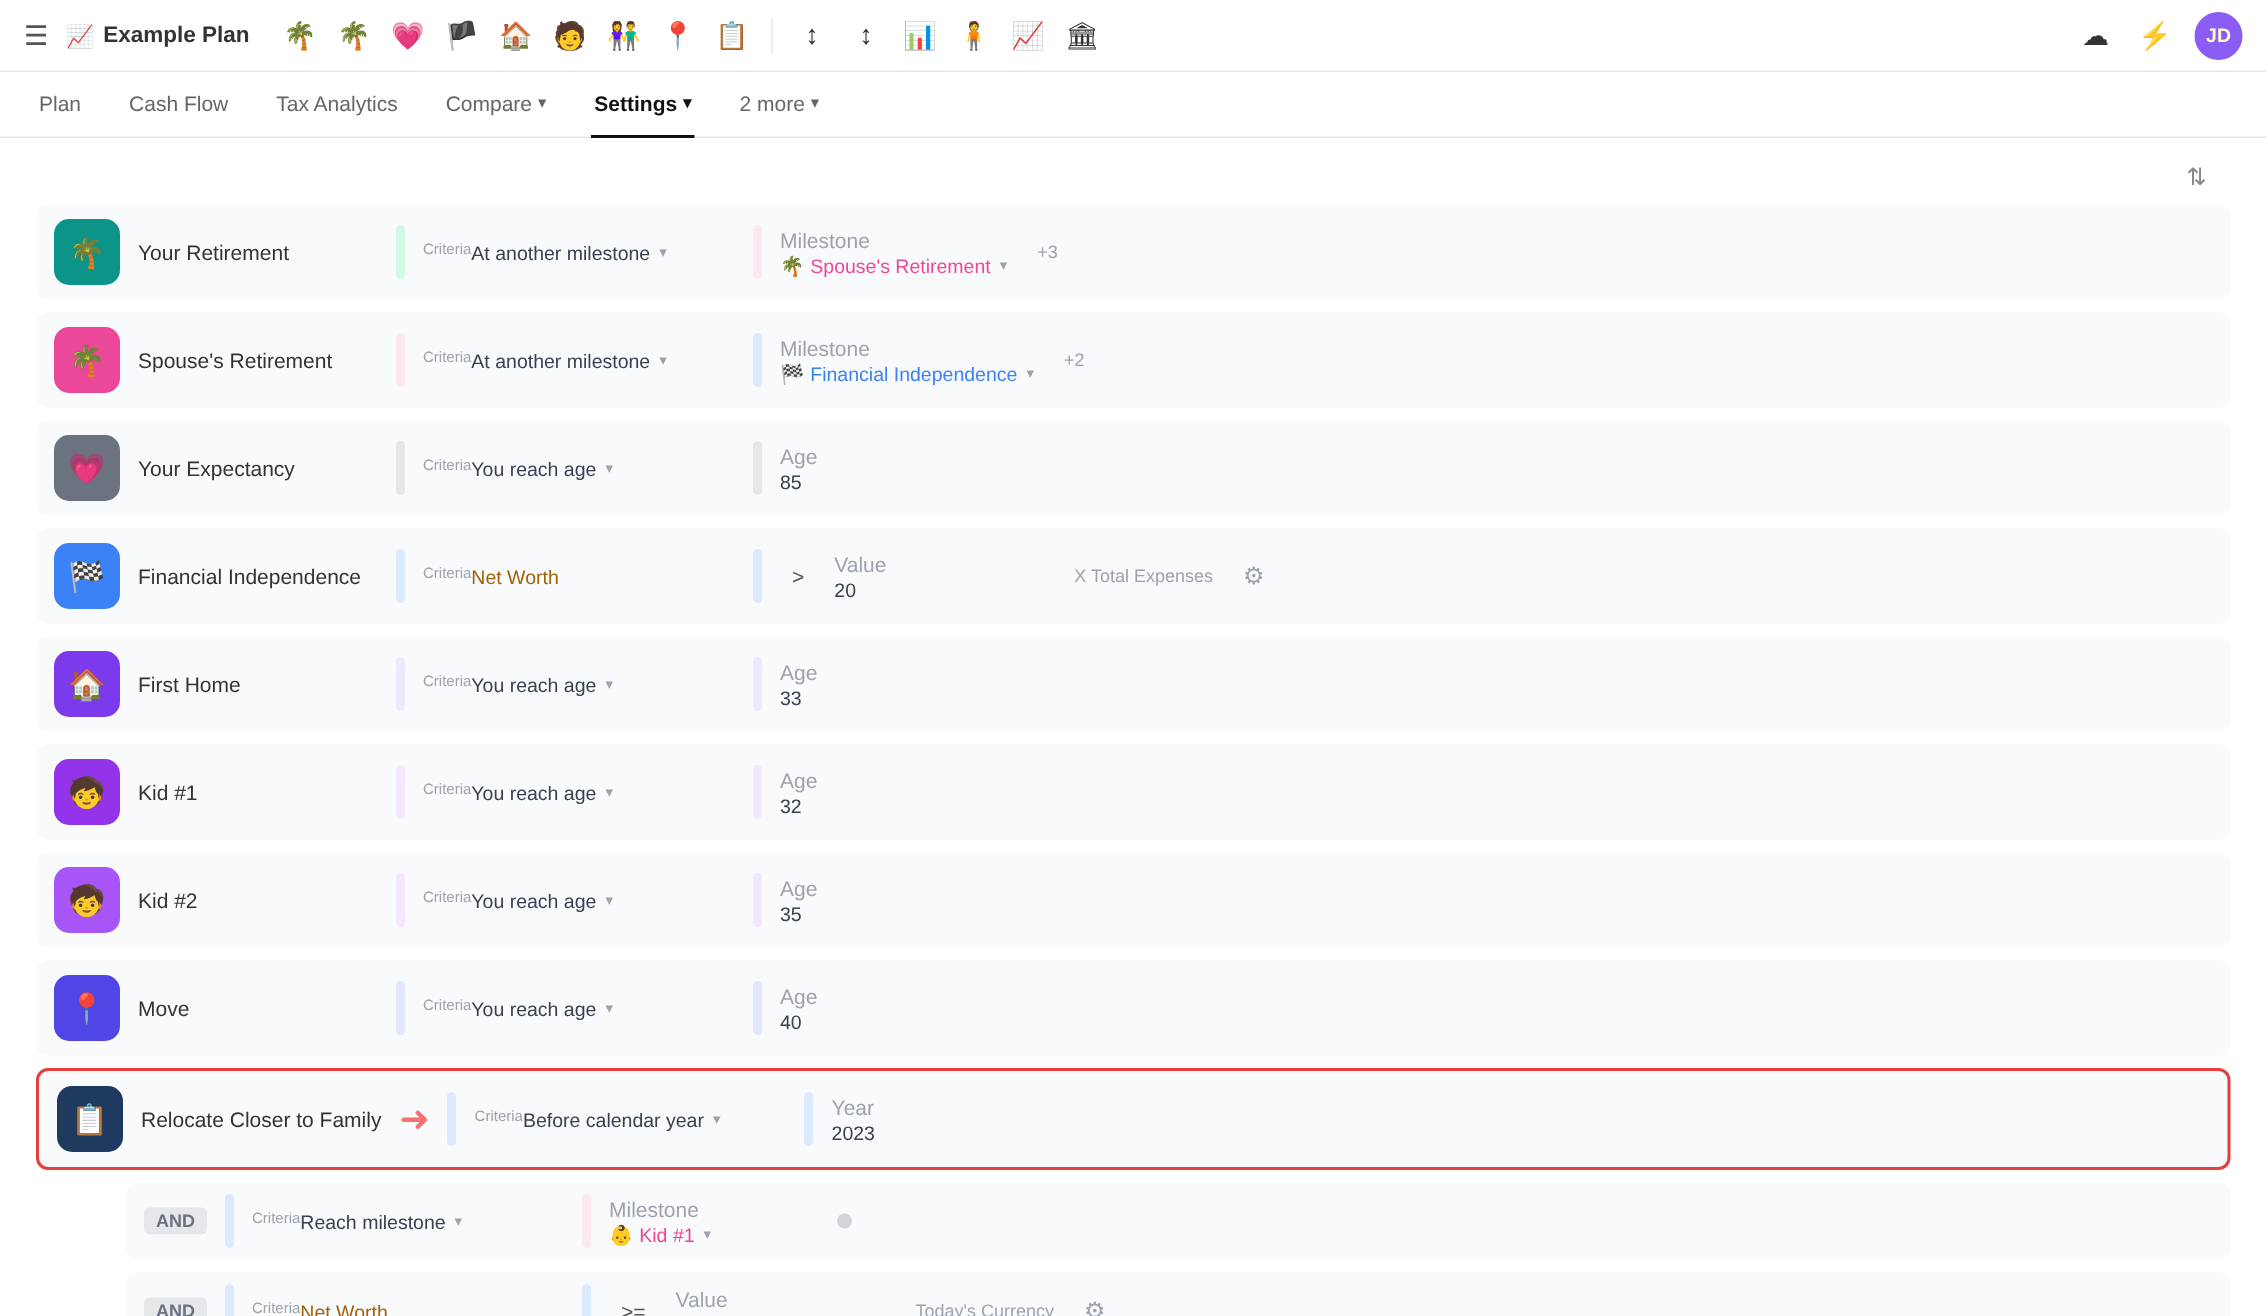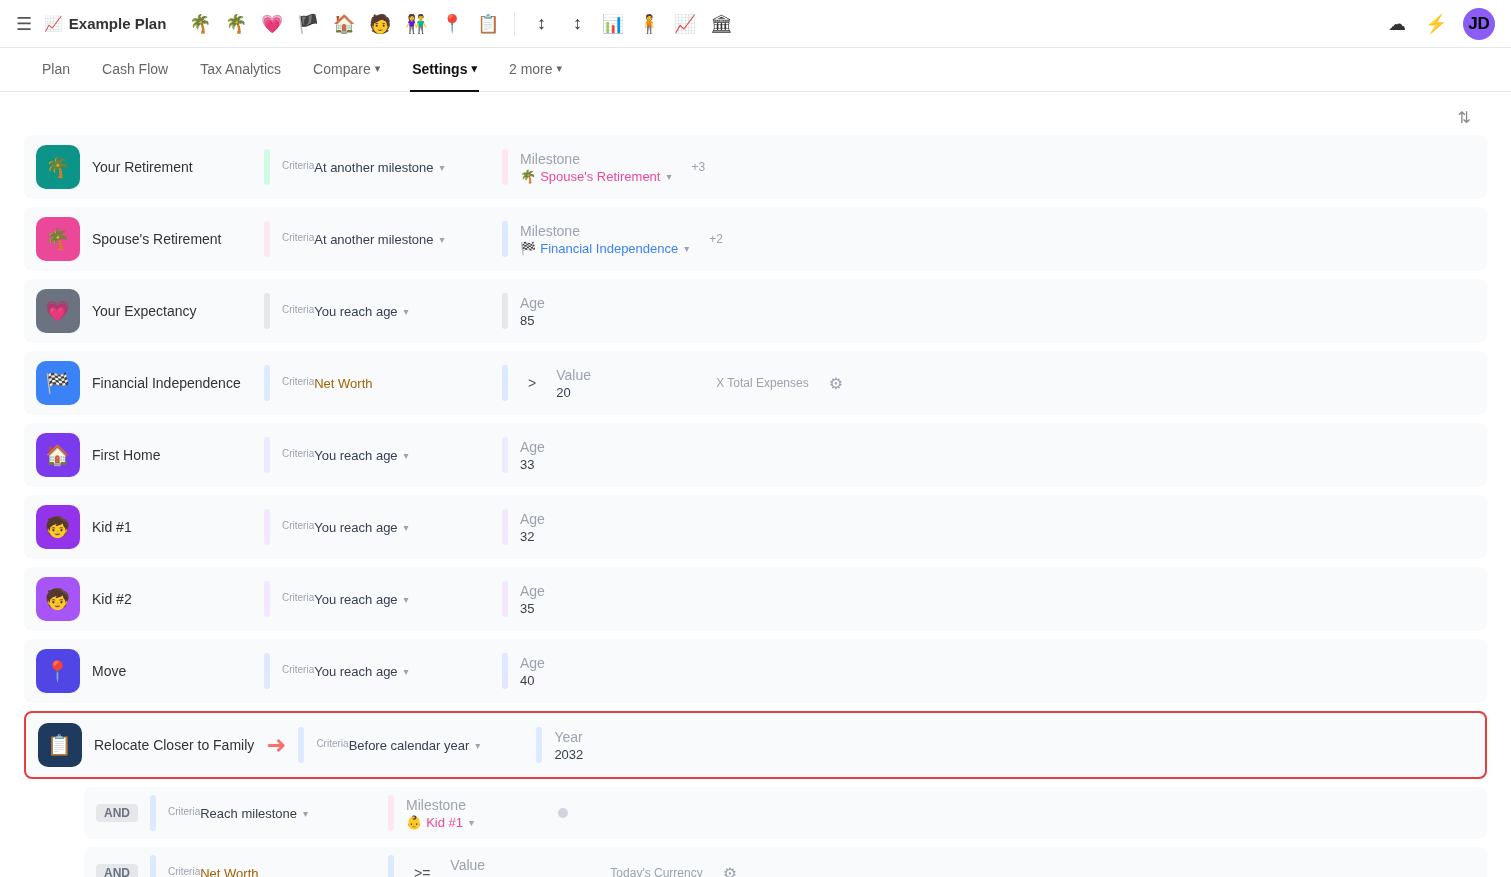--- a/index.html
+++ b/index.html
@@ -9,26 +9,26 @@
     .top-nav {
       display: flex; align-items: center; height: 48px;
       border-bottom: 1px solid #e5e7eb; padding: 0 16px; gap: 12px;
     }
     .hamburger { font-size: 18px; cursor: pointer; color: #555; }
     .plan-title { display: flex; align-items: center; gap: 6px; font-weight: 600; font-size: 15px; }
     .top-icons { display: flex; gap: 8px; align-items: center; margin-left: 8px; }
     .top-icon { width: 28px; height: 28px; display: flex; align-items: center; justify-content: center; font-size: 18px; cursor: pointer; }
     .spacer { flex: 1; }
     .right-icons { display: flex; align-items: center; gap: 12px; }
-    .avatar { width: 32px; height: 32px; border-radius: 50%; background: #8b5cf6; display: flex; align-items: center; justify-content: center; color: #000000; font-weight: 600; font-size: 17px; overflow: hidden; }
+    .avatar { width: 32px; height: 32px; border-radius: 50%; background: #8b5cf6; display: flex; align-items: center; justify-content: center; color: #fef9c3; font-weight: 600; font-size: 13px; overflow: hidden; }
 
     
     .sec-nav {
       display: flex; align-items: center; height: 44px;
-      border-bottom: 1px solid #e5e7eb; padding: 0 40px; gap: 28px;
+      border-bottom: 1px solid #e5e7eb; padding: 0 24px; gap: 28px;
     }
     .sec-nav-item {
       font-size: 14px; color: #666; cursor: pointer; height: 44px;
       display: flex; align-items: center; gap: 4px; border-bottom: 2px solid transparent;
       padding: 0 2px;
     }
     .sec-nav-item.active { color: #111; font-weight: 600; border-bottom: 2px solid #111; }
     .sec-nav-item .chevron { font-size: 11px; }
 
     
@@ -351,21 +351,21 @@
         <span class="criteria-label">Criteria</span>
         <div class="criteria-select">
           <span>Before calendar year</span>
           <span class="chevron">▾</span>
         </div>
       </div>
       <div class="color-bar" style="background:#dbeafe;margin-left:8px;"></div>
       <div class="value-block">
         <span class="value-label">Year</span>
         <div class="value-text">
-          <span>2032</span>
+          <span>2023</span>
         </div>
       </div>
     </div>
 
     <div class="sub-rows">
 
       <div class="sub-row">
         <span class="and-badge">AND</span>
         <div class="color-bar" style="background:#dbeafe"></div>
         <div class="criteria-block">

